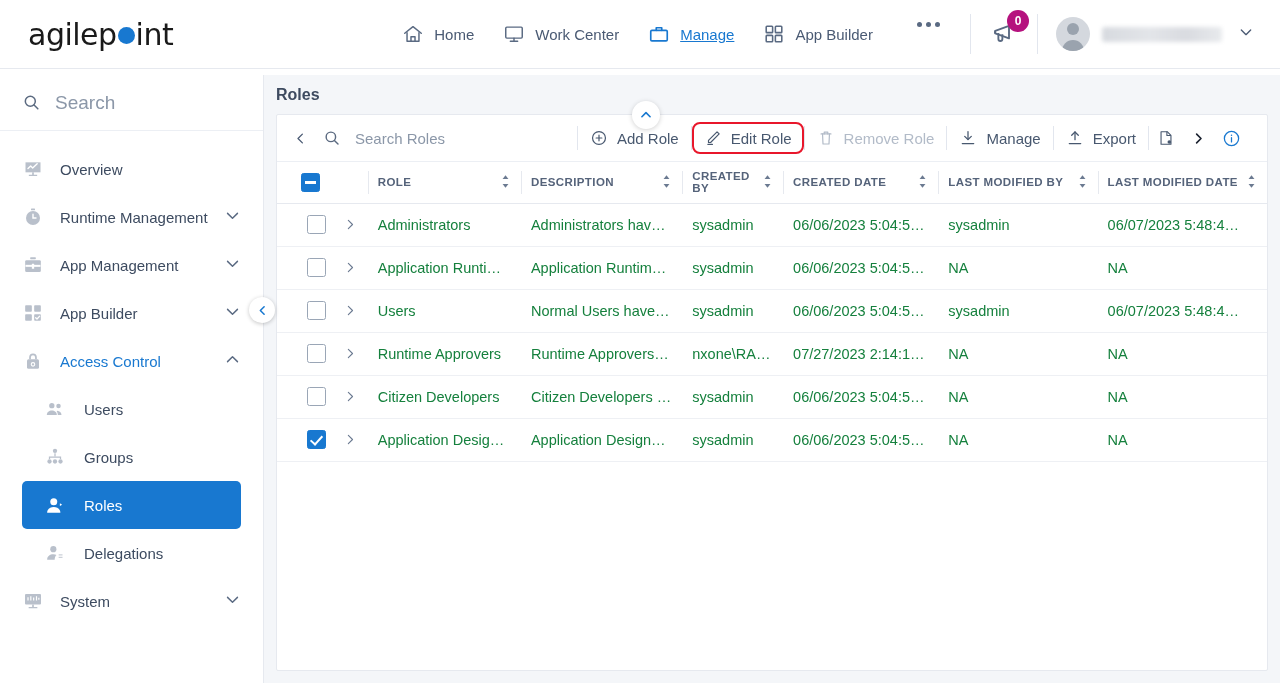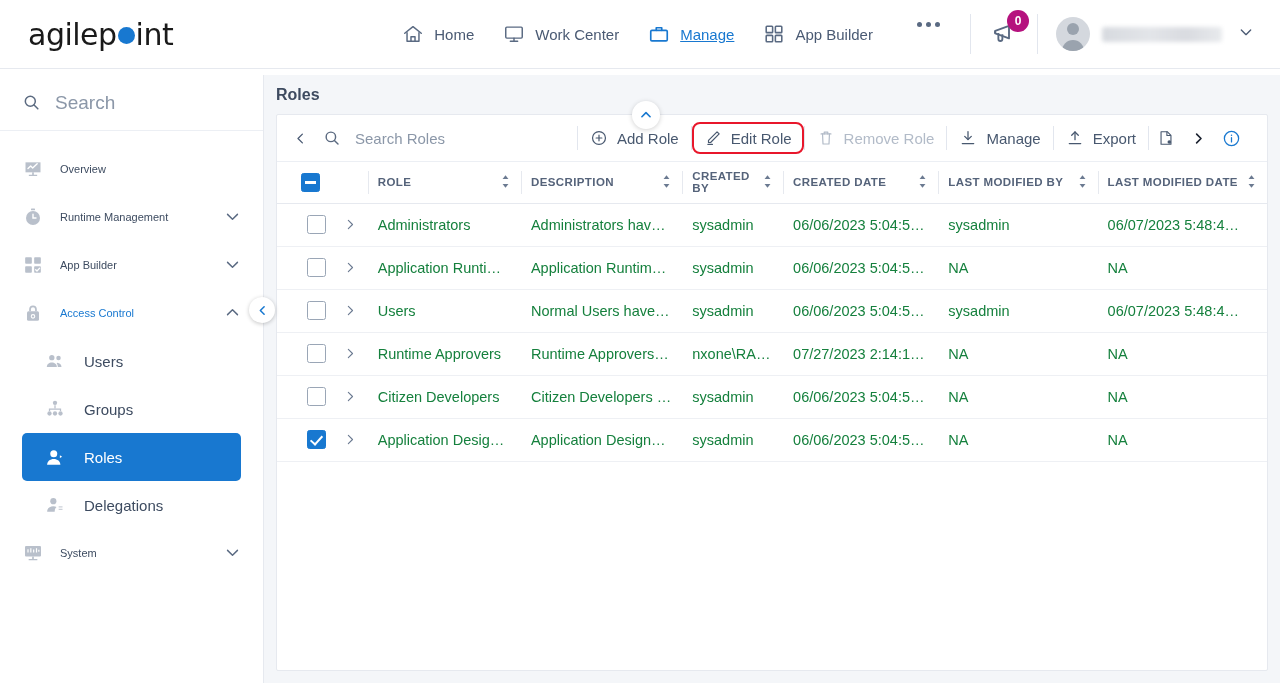--- a/index.html
+++ b/index.html
@@ -80,21 +80,21 @@
   }
   .side-search-input {
     border: none; outline: none; font-size: 19px; color: #5b6a80;
     background: transparent; width: 150px; font-family: "Liberation Sans", sans-serif;
   }
   .side-search-input::placeholder { color: #8b97a8; }
 
   .side-list { padding-top: 14px; }
   .side-item {
     display: flex; align-items: center; height: 48px; padding: 0 22px;
-    gap: 16px; cursor: pointer; font-size: 11px; color: #3d4b60; position: relative;
+    gap: 16px; cursor: pointer; font-size: 15px; color: #3d4b60; position: relative;
   }
   .side-item .sico { width: 22px; height: 22px; display: flex; align-items: center; justify-content: center; flex: 0 0 22px; }
   .side-item.accent { color: #1878d0; font-weight: 400; }
   .side-item .chev { margin-left: auto; }
   .side-sub {
     display: flex; align-items: center; height: 48px; margin: 0 22px;
     padding-left: 22px; gap: 18px; cursor: pointer; font-size: 15px;
     color: #3d4b60; border-radius: 5px;
   }
   .side-sub.selected { background: #1878d0; color: #ffffff; }
@@ -314,20 +314,36 @@
           </svg>
         </span>
         <span>Runtime Management</span>
         <span class="chev">
           <svg width="17" height="17" viewBox="0 0 24 24" fill="none" stroke="#5a6a82" stroke-width="2" stroke-linecap="round" stroke-linejoin="round">
               <path d="M5 9l7 7 7-7"></path>
             </svg>
         </span>
       </div>
 
+      <div class="side-item">
+        <span class="sico">
+          <svg width="20" height="20" viewBox="0 0 24 24" fill="#b9c0cb">
+            <rect x="8.6" y="2.6" width="6.8" height="2.4" rx="0.8"></rect>
+            <rect x="2.6" y="6.2" width="18.8" height="14.2" rx="1.6"></rect>
+            <rect x="10.6" y="10.4" width="2.8" height="6.2" fill="#ffffff" rx="0.5"></rect>
+            <rect x="3" y="11.8" width="18" height="2.4" fill="#ffffff"></rect>
+          </svg>
+        </span>
+        <span>App Management</span>
+        <span class="chev">
+          <svg width="17" height="17" viewBox="0 0 24 24" fill="none" stroke="#5a6a82" stroke-width="2" stroke-linecap="round" stroke-linejoin="round">
+              <path d="M5 9l7 7 7-7"></path>
+            </svg>
+        </span>
+      </div>
 
       <div class="side-item">
         <span class="sico">
           <svg width="20" height="20" viewBox="0 0 24 24" fill="#b9c0cb">
             <rect x="2.6" y="2.6" width="8" height="8" rx="1"></rect>
               <rect x="13.4" y="2.6" width="8" height="8" rx="1"></rect>
             <rect x="2.6" y="13.4" width="8" height="8" rx="1"></rect>
             <rect x="13.4" y="13.4" width="8" height="8" rx="1"></rect>
             <path d="M15.2 17.6l1.6 1.6 3.2-3.4" stroke="#ffffff" stroke-width="1.6" fill="none" stroke-linecap="round" stroke-linejoin="round"></path>
           </svg>

